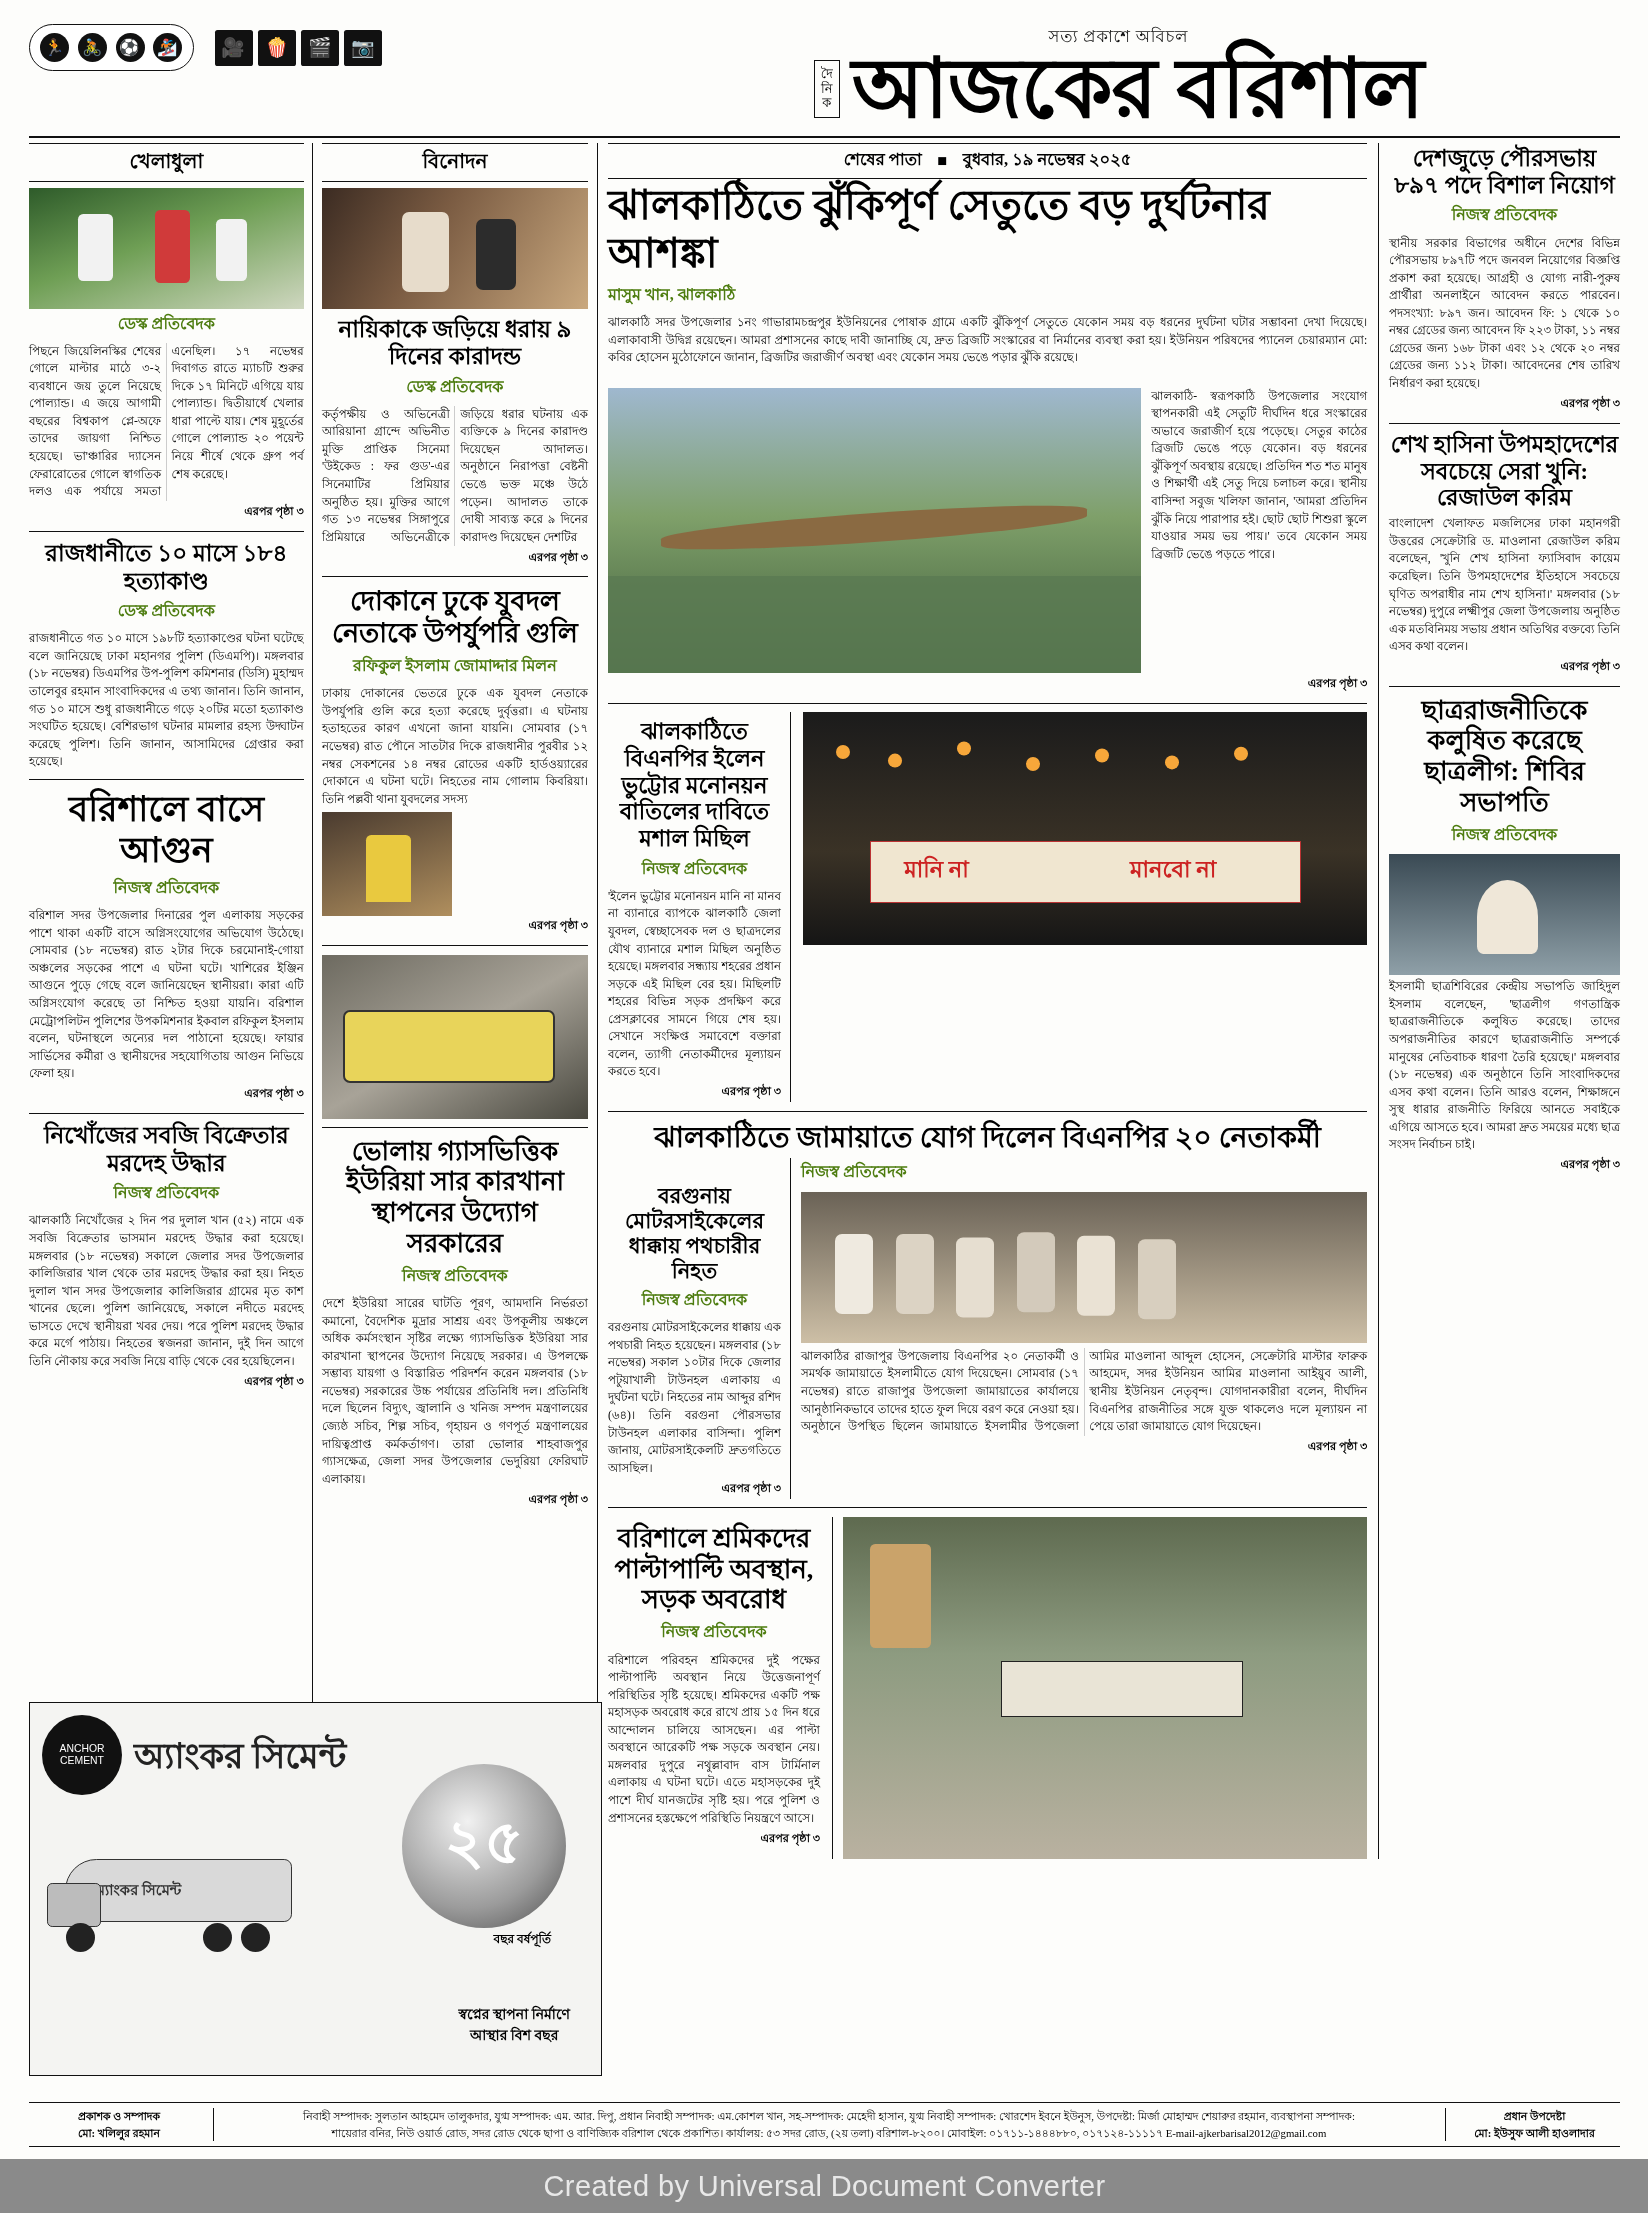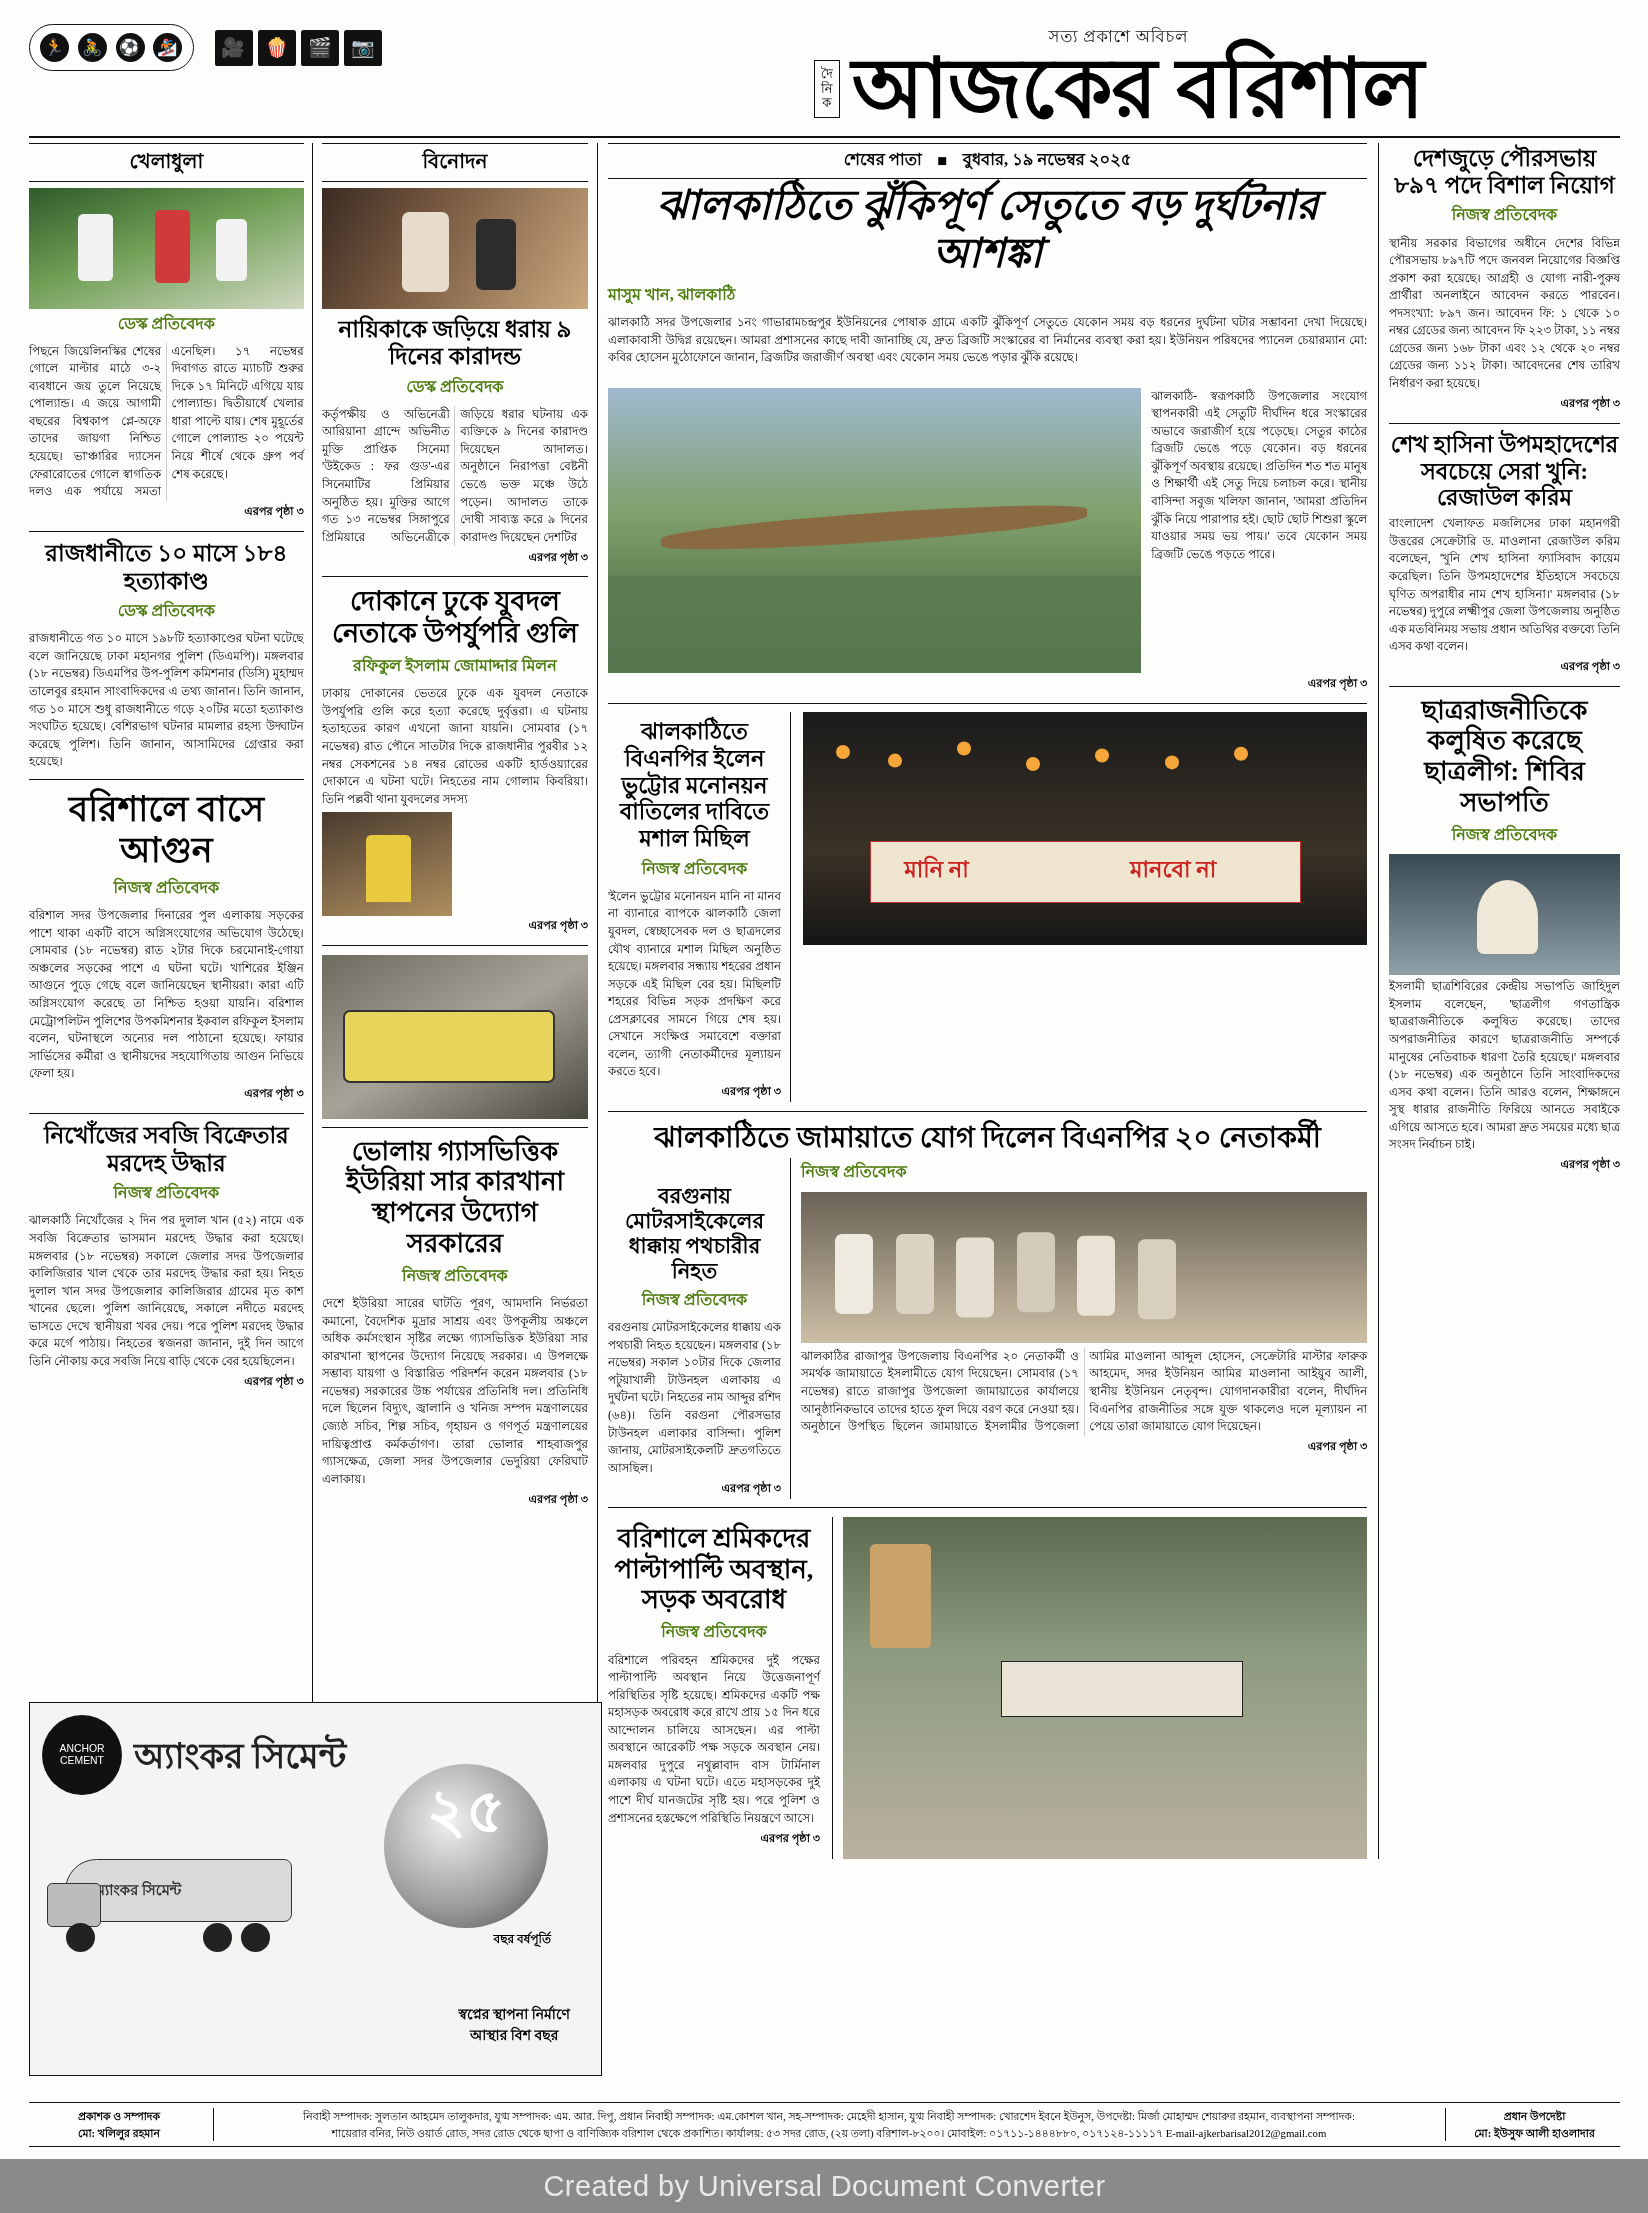--- a/index.html
+++ b/index.html
@@ -34,21 +34,21 @@
   .colC{width:783px;padding:0 10.4px;border-right:0.9px solid #111;}
   .colD{width:242px;padding-left:10.4px;}
   .secbar{border-top:1.7px solid #111;border-bottom:1.7px solid #111;text-align:center;font-size:20px;font-weight:bold;padding:2px 0;margin-bottom:6px;}
   .hl{font-size:29px;font-weight:bold;line-height:1.18;text-align:center;margin:7px 0 3.5px;}
   .hl-sm{font-size:23px;}
   .byline{font-size:16px;text-align:center;color:#4d7c0f;margin:1.7px 0 5.2px;font-weight:bold;}
   .body{font-size:11.7px;line-height:1.5;text-align:justify;}
   .cont{font-size:11.2px;text-align:right;font-weight:bold;margin-top:2.6px;}
   .hr2{border-top:1.7px solid #111;margin:8.6px 0;}
   .cols2{column-count:2;column-gap:10.4px;column-rule:0.9px solid #ccc;}
-  .lead-title{font-size:41px;font-weight:bold;text-align:center;line-height:1.15;margin:3.5px 0 5.2px;font-style:italic;}
+  .lead-title{font-size:41px;font-weight:bold;text-align:left;line-height:1.15;margin:3.5px 0 5.2px;}
   .date-bar{display:flex;align-items:center;justify-content:center;gap:15.6px;border-top:1.7px solid #111;border-bottom:1.7px solid #111;padding:3.5px 0;font-size:16.4px;font-weight:bold;}
   
   .img{position:relative;overflow:hidden;background:#9aa;}
   
   .footer{position:absolute;left:29px;right:29px;bottom:67px;border-top:1.7px solid #111;border-bottom:1.7px solid #111;padding:5.2px 3.5px;font-size:10.8px;line-height:1.5;display:flex;gap:8.6px;}
   .footer .fl{width:173px;text-align:center;font-weight:bold;border-right:0.9px solid #111;padding-right:7px;}
   .footer .fc{flex:1;text-align:center;padding:0 7px;}
   .footer .fr{width:164px;text-align:center;font-weight:bold;border-left:0.9px solid #111;padding-left:7px;}
   .watermark{position:absolute;left:0;right:0;bottom:0;height:55px;background:#8a8a8a;color:#e8e8e8;font-size:29px;display:flex;align-items:center;justify-content:center;letter-spacing:0.4px;}
   .ad{border:0.9px solid #111;margin-top:7px;position:relative;background:#f2f2f2;overflow:hidden;}
@@ -251,21 +251,21 @@
       <div class="body bn">ইসলামী ছাত্রশিবিরের কেন্দ্রীয় সভাপতি জাহিদুল ইসলাম বলেছেন, 'ছাত্রলীগ গণতান্ত্রিক ছাত্ররাজনীতিকে কলুষিত করেছে। তাদের অপরাজনীতির কারণে ছাত্ররাজনীতি সম্পর্কে মানুষের নেতিবাচক ধারণা তৈরি হয়েছে।' মঙ্গলবার (১৮ নভেম্বর) এক অনুষ্ঠানে তিনি সাংবাদিকদের এসব কথা বলেন। তিনি আরও বলেন, শিক্ষাঙ্গনে সুস্থ ধারার রাজনীতি ফিরিয়ে আনতে সবাইকে এগিয়ে আসতে হবে। আমরা দ্রুত সময়ের মধ্যে ছাত্র সংসদ নির্বাচন চাই।</div>
       <div class="cont bn">এরপর পৃষ্ঠা ৩</div>
     </div>
   </div>
 
   <div class="ad" style="position:absolute;left:29px;top:1695px;width:571px;height:372px;background:#f4f4f2;">
     <div style="position:absolute;left:12px;top:12px;width:80px;height:80px;border-radius:50%;background:#111;color:#fff;display:flex;align-items:center;justify-content:center;font-size:10.4px;text-align:center;line-height:1.2;">
       <span>ANCHOR CEMENT</span>
     </div>
     <div class="bn" style="position:absolute;left:104px;top:26px;font-size:35px;font-weight:bold;color:#222;">অ্যাংকর সিমেন্ট</div>
-    <div style="position:absolute;right:53px;top:61px;width:164px;height:164px;border-radius:50%;background:radial-gradient(circle at 40% 35%,#f1f1f1,#9b9b9b 60%,#4b4b4b);display:flex;align-items:flex-start;justify-content:center;">
+    <div style="position:absolute;right:35px;top:61px;width:164px;height:164px;border-radius:50%;background:radial-gradient(circle at 40% 35%,#f1f1f1,#9b9b9b 60%,#4b4b4b);display:flex;align-items:center;justify-content:center;">
       <span class="bn" style="font-size:61px;font-weight:bold;color:#fff;">২৫</span>
     </div>
     <div class="bn" style="position:absolute;right:50px;top:227px;font-size:12px;font-weight:bold;">বছর বর্ষপূর্তি</div>
     <div style="position:absolute;left:17.3px;top:130px;width:285px;height:147px;">
       <div style="position:absolute;left:17.3px;top:26px;width:225px;height:61px;background:#d9d9d9;border:1.7px solid #333;border-radius:35px 8.6px 8.6px 35px;"></div>
       <div class="bn" style="position:absolute;left:45px;top:45px;font-size:14.7px;font-weight:bold;color:#333;">অ্যাংকর সিমেন্ট</div>
       <div style="position:absolute;left:0px;top:50px;width:52px;height:42px;background:#bcbcbc;border:1.7px solid #333;border-radius:5.2px;"></div>
       <div style="position:absolute;left:19px;top:90px;width:29px;height:29px;border-radius:50%;background:#222;"></div>
       <div style="position:absolute;left:156px;top:90px;width:29px;height:29px;border-radius:50%;background:#222;box-shadow:38px 0 0 #222;"></div>
     </div>

